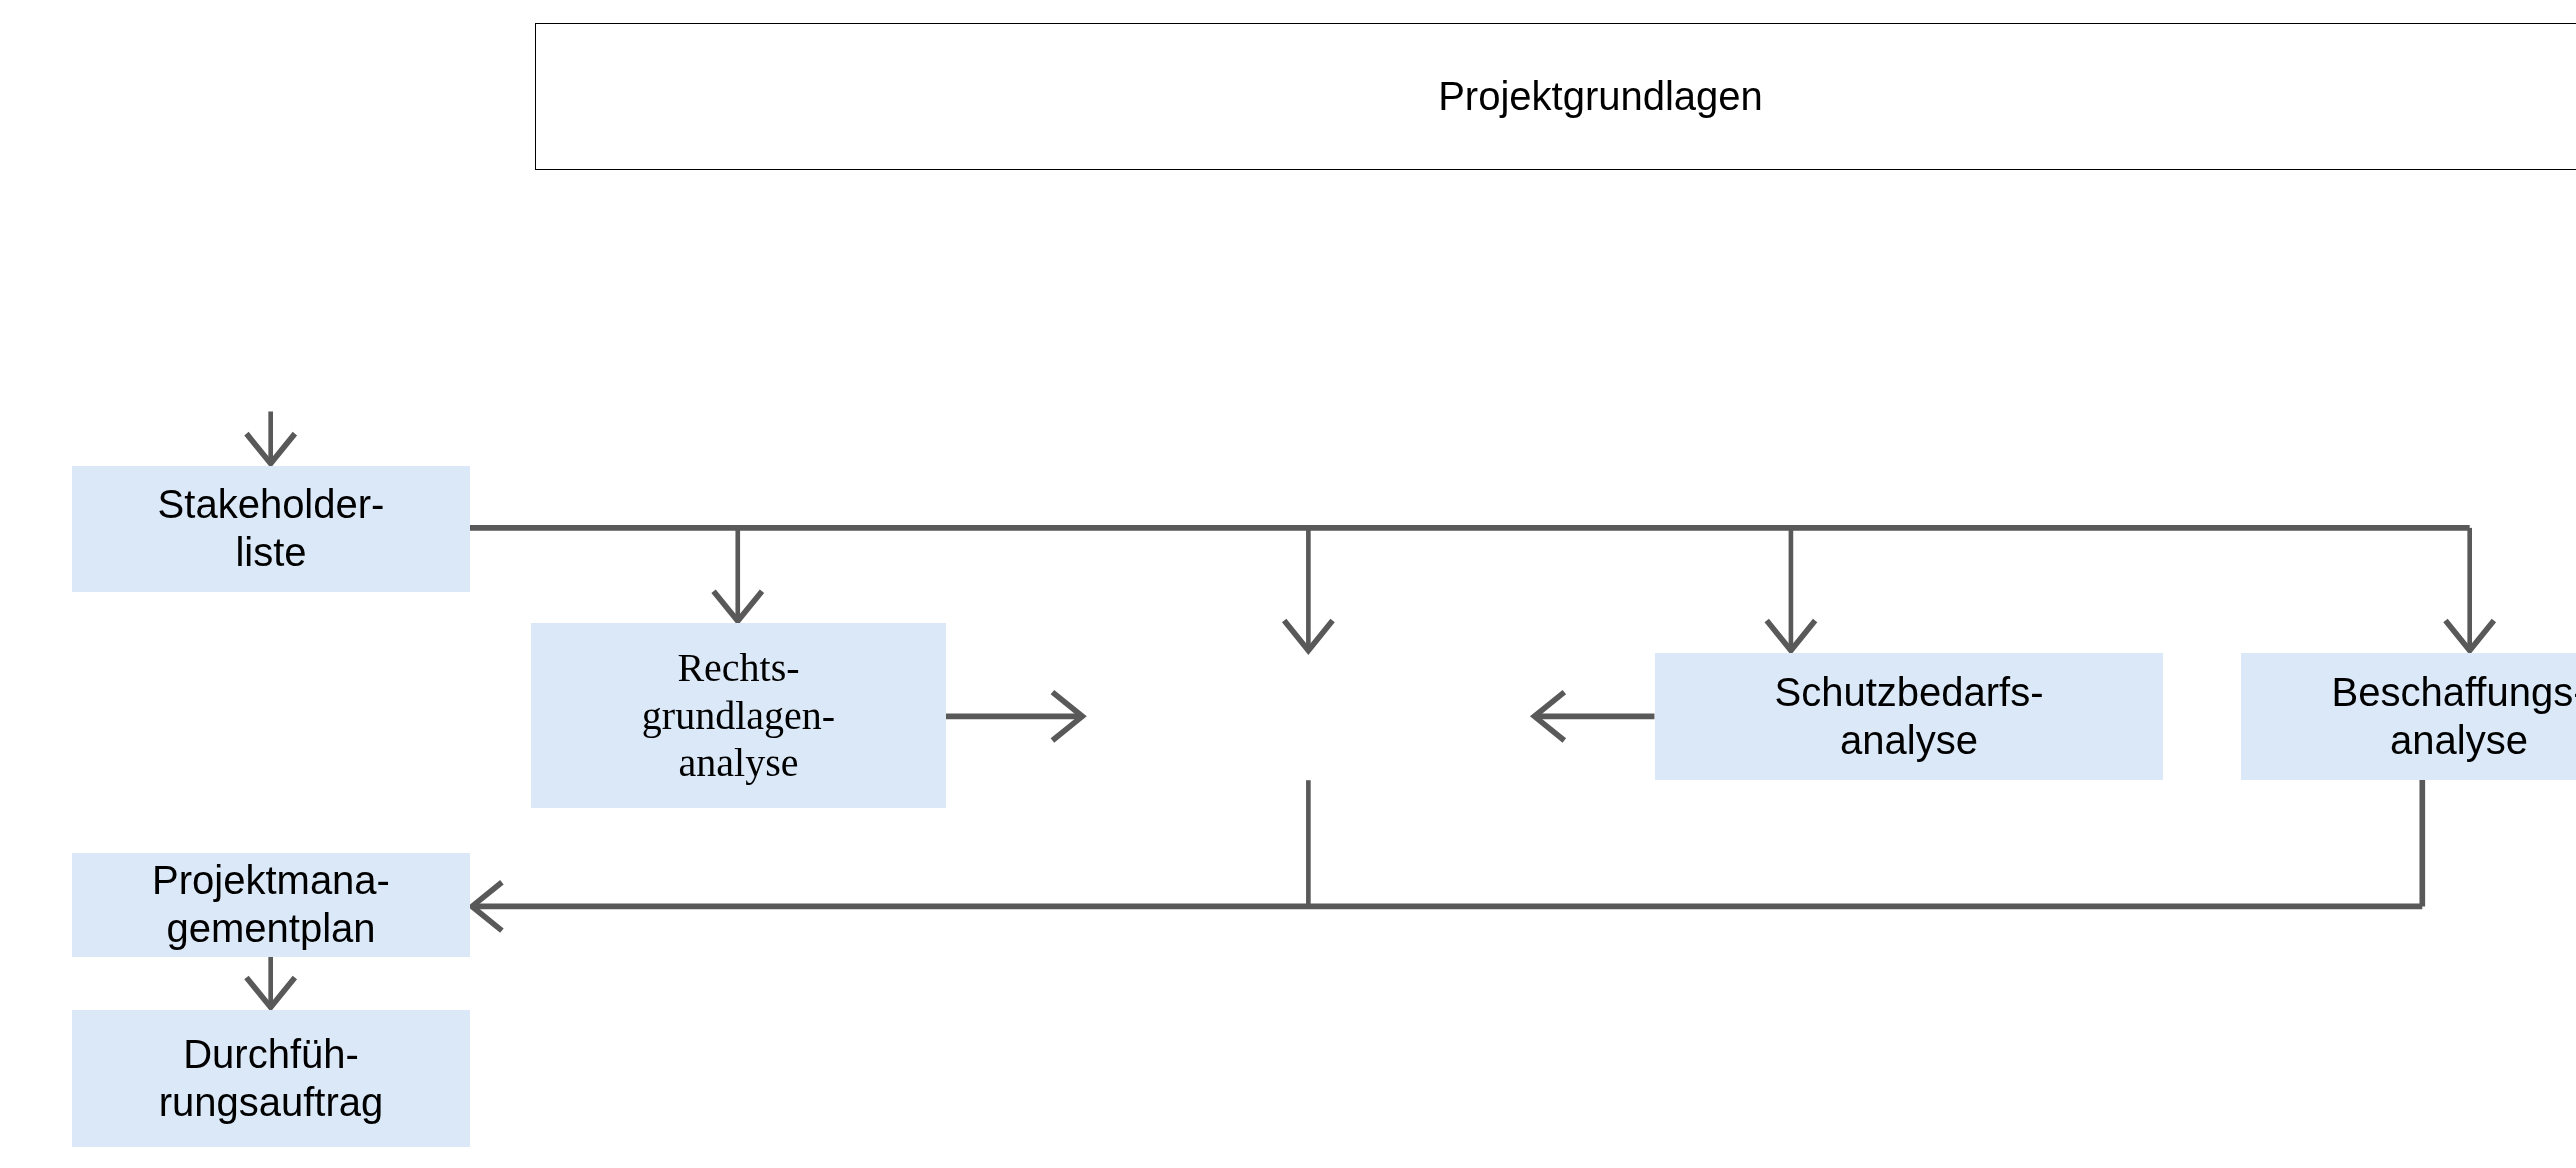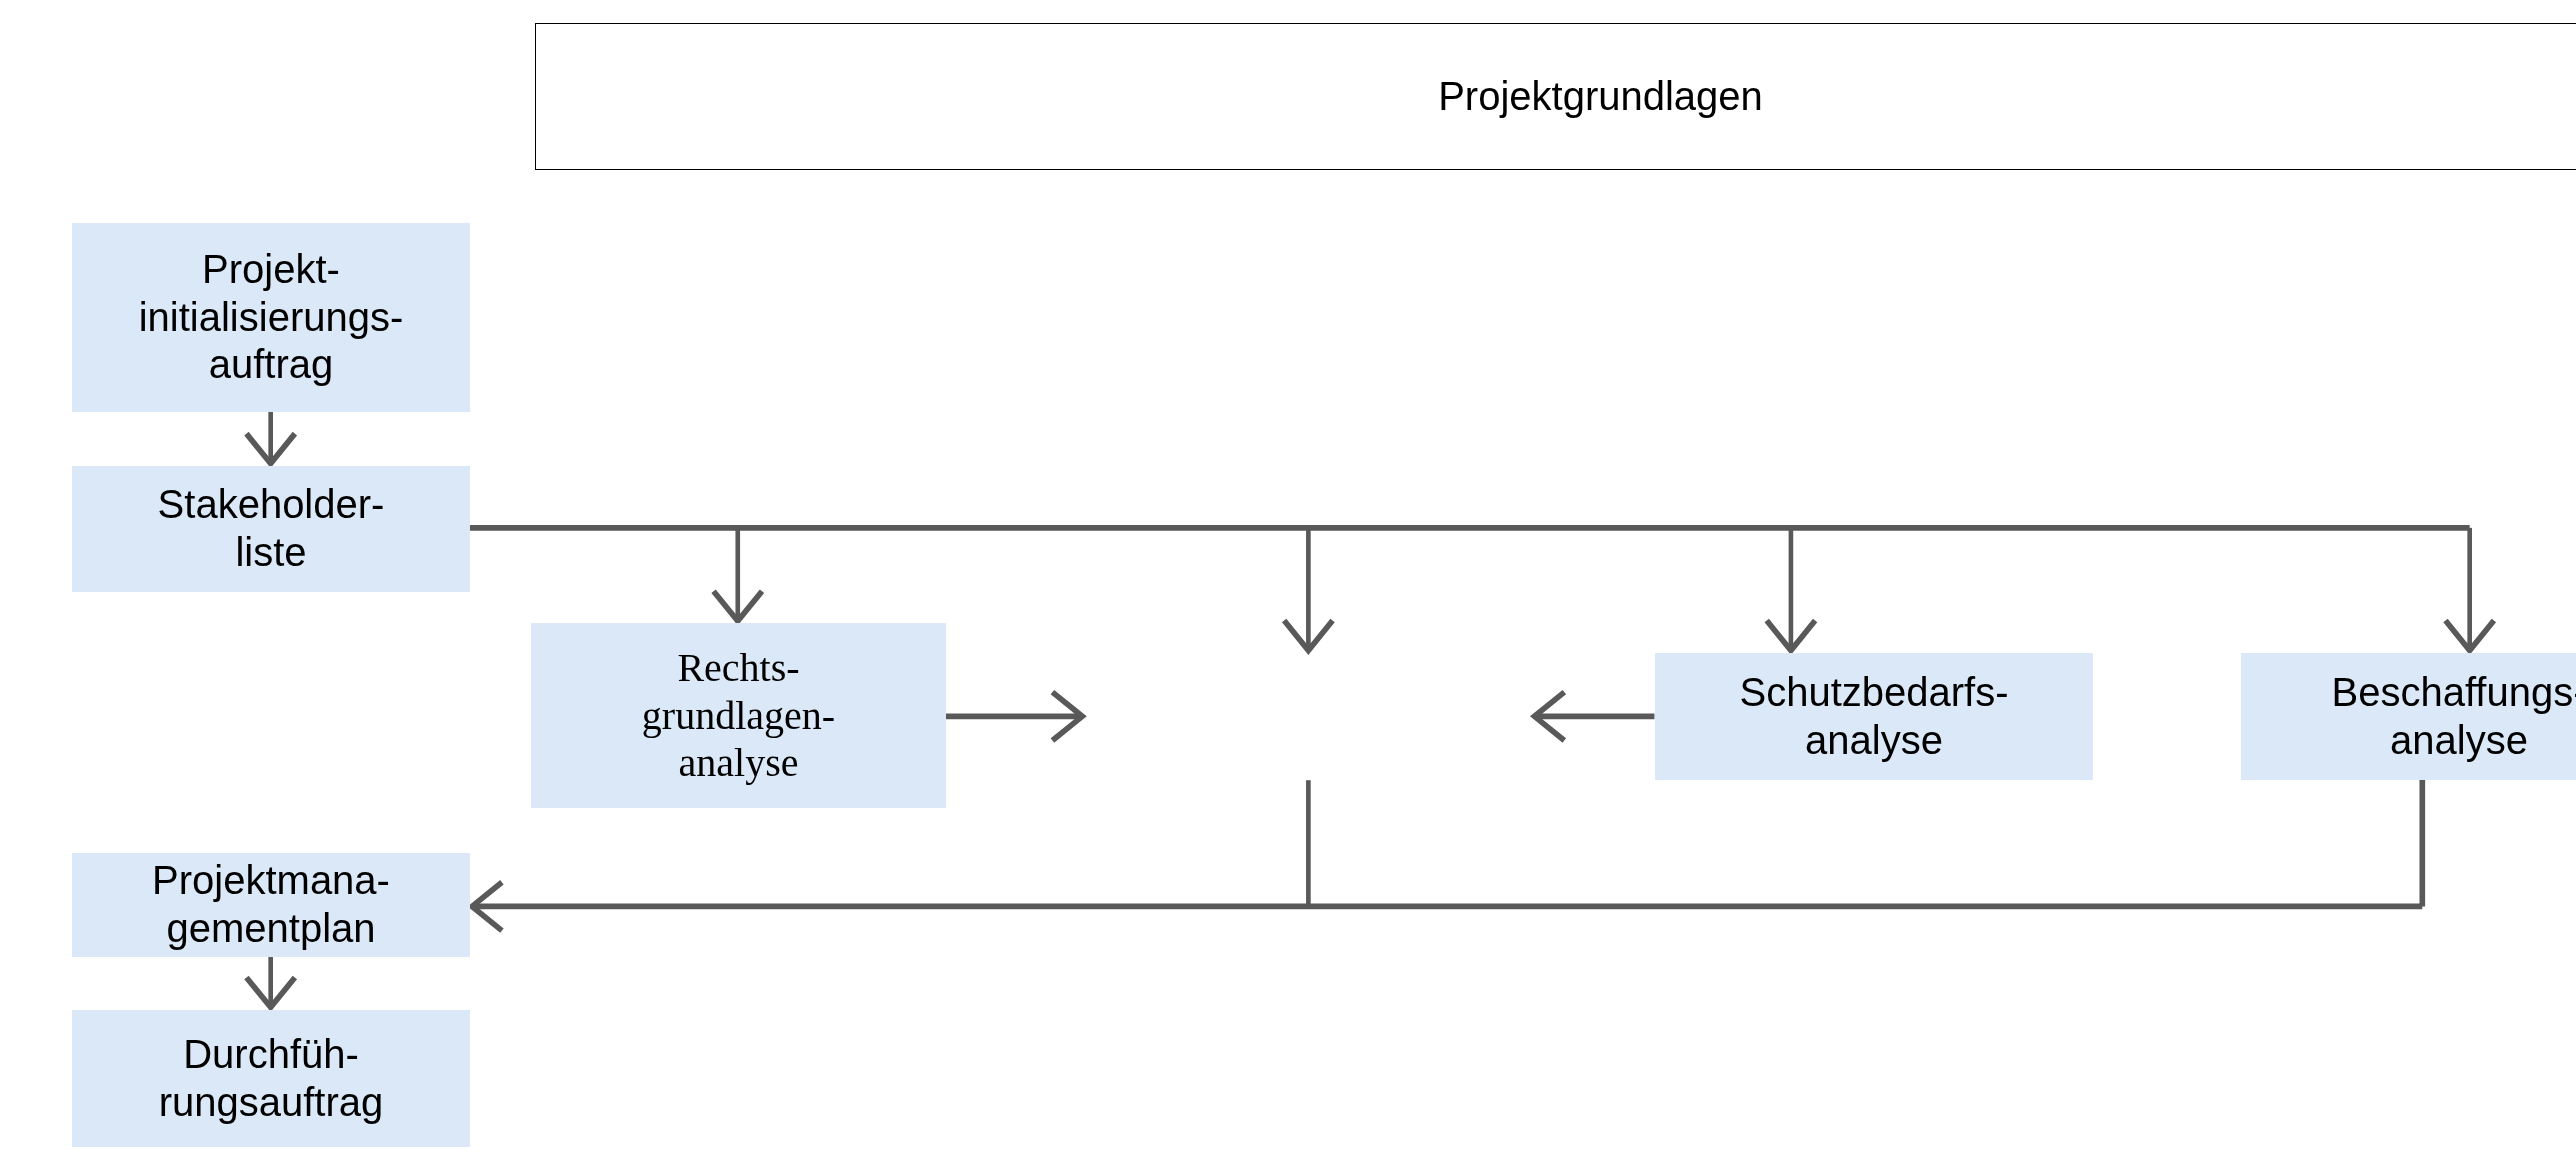--- a/index.html
+++ b/index.html
@@ -118,33 +118,30 @@
         <line x1="525" y1="1856" x2="525" y2="1954"></line>
         <polyline points="478,1898 525,1956 572,1898" stroke-width="11"></polyline>
       </g>
 
     </g>
   </svg>
 
 
   <div class="hdr-box" style="left:535px;top:23px;width:2131px;height:147px;">Projektgrundlagen</div>
 
-  <div class="node" style="left:72px;top:223px;width:398px;height:189px;">Projekt-
-initialisierungs-
-auftrag</div>
 
   <div class="node" style="left:72px;top:466px;width:398px;height:126px;">Stakeholder-
 liste</div>
 
   <div class="node" style="left:531px;top:623px;width:415px;height:185px;font-family:Liberation Serif, serif;">Rechts-
 grundlagen-
 analyse</div>
 
 
-  <div class="node" style="left:1655px;top:653px;width:438px;height:127px;">Schutzbedarfs-
+  <div class="node" style="left:1655px;top:653px;width:508px;height:127px;">Schutzbedarfs-
 analyse</div>
 
   <div class="node" style="left:2241px;top:653px;width:436px;height:127px;">Beschaffungs-
 analyse</div>
 
   <div class="node" style="left:72px;top:1010px;width:398px;height:137px;">Durchfüh-
 rungsauftrag</div>
 
   <div class="node" style="left:72px;top:853px;width:398px;height:104px;">Projektmana-
 gementplan</div>

